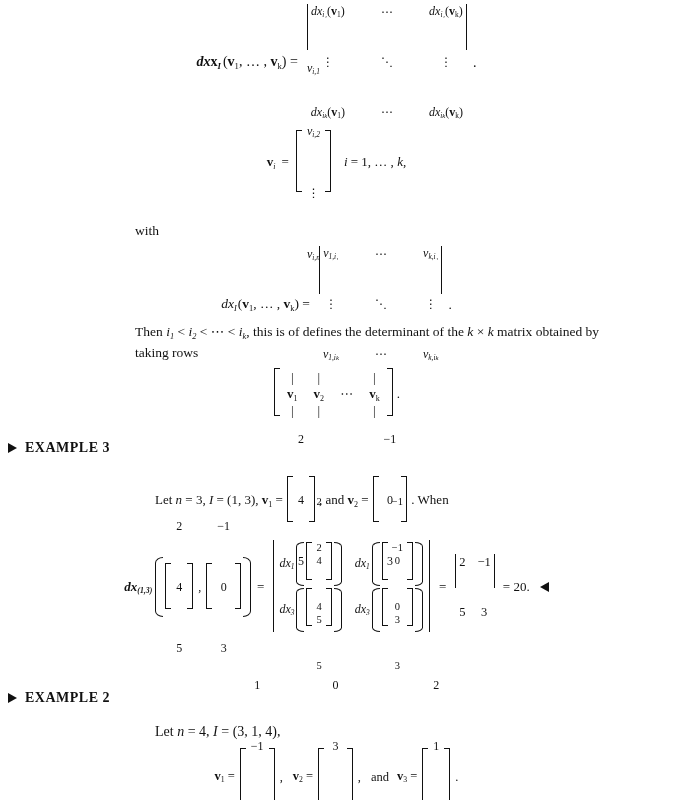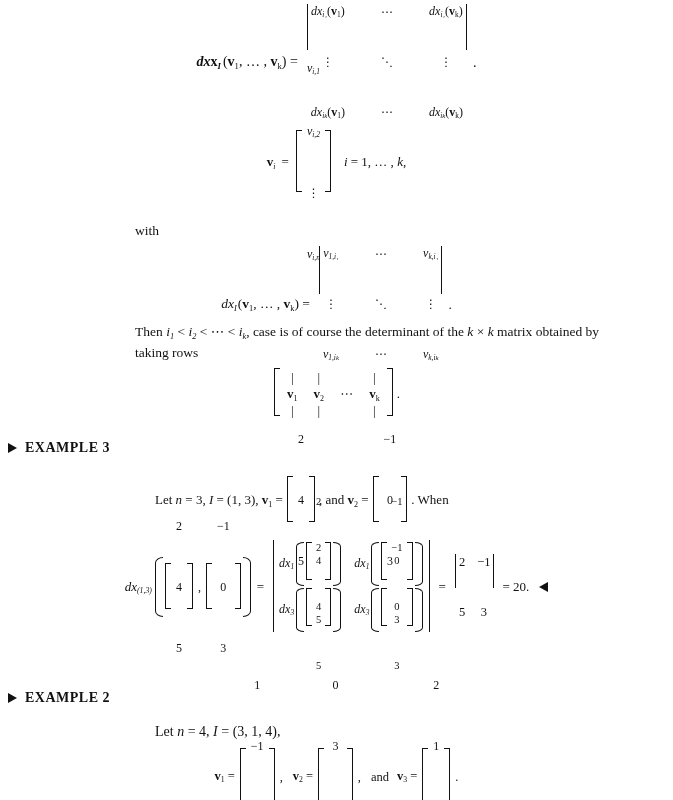--- a/index.html
+++ b/index.html
@@ -203,21 +203,21 @@
           <span><span class="it">v</span><span class="sub">k,i<span style="font-size:0.9em">k</span></span></span>
         </span>
         <span class="bar" style="height:48px;"></span>
       </span>
       <span style="margin-left:2px;">.</span>
     </div>
   </div>
 
   <div class="blk" style="left:135px; top:322px; width:490px;">
     <p class="body">
-      <span>Then </span><span class="it">i</span><span class="sub">1</span> &lt; <span class="it">i</span><span class="sub">2</span> &lt; ⋯ &lt; <span class="it">i</span><span class="sub">k</span><span>, case is of course the determinant of the </span><span class="it">k</span> × <span class="it">k</span><span> matrix obtained by taking rows </span><br>
+      <span>Then </span><span class="it">i</span><span class="sub">1</span> &lt; <span class="it">i</span><span class="sub">2</span> &lt; ⋯ &lt; <span class="it">i</span><span class="sub">k</span><span>, this is of defines the determinant of the </span><span class="it">k</span> × <span class="it">k</span><span> matrix obtained by taking rows </span><br>
     </p>
   </div>
 
   <div class="blk" style="left:0; top:368px; width:673px;">
     <div class="row center math" style="font-size:13px;">
       <span class="bmat">
         <span class="lb" style="height:46px;"></span>
         <span style="display:inline-grid; grid-template-columns:auto auto auto auto; column-gap:16px; row-gap:0; justify-items:center; align-items:center; padding:2px 6px;">
           <span>|</span>
           <span>|</span>
@@ -267,21 +267,21 @@
         </span>
         <span class="rb" style="height:44px;"></span>
       </span>
       <span>. When</span>
     </div>
   </div>
 
   <div class="blk" style="left:0; top:540px; width:673px;">
     <div class="row center math" style="font-size:12px;">
 
-      <span style="font-size:13px;">
+      <span style="font-size:13px;font-weight:bold;">
         <span class="it">dx</span><span class="sub" style="font-size:0.6em;">(1,3)</span>
       </span>
 
       <span class="pwrap" style="margin-left:2px;">
         <span class="paren" style="height:58px;"></span>
         <span class="row" style="align-items:center;">
           <span class="bmat">
             <span class="lb" style="height:44px;"></span>
             <span class="bcol" style="height:44px;">
               <span>2</span>

